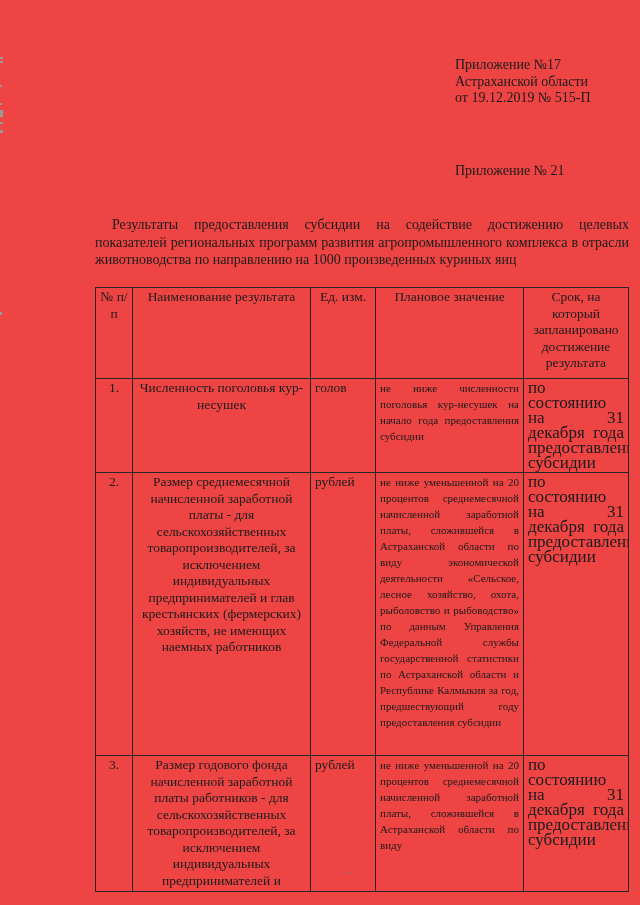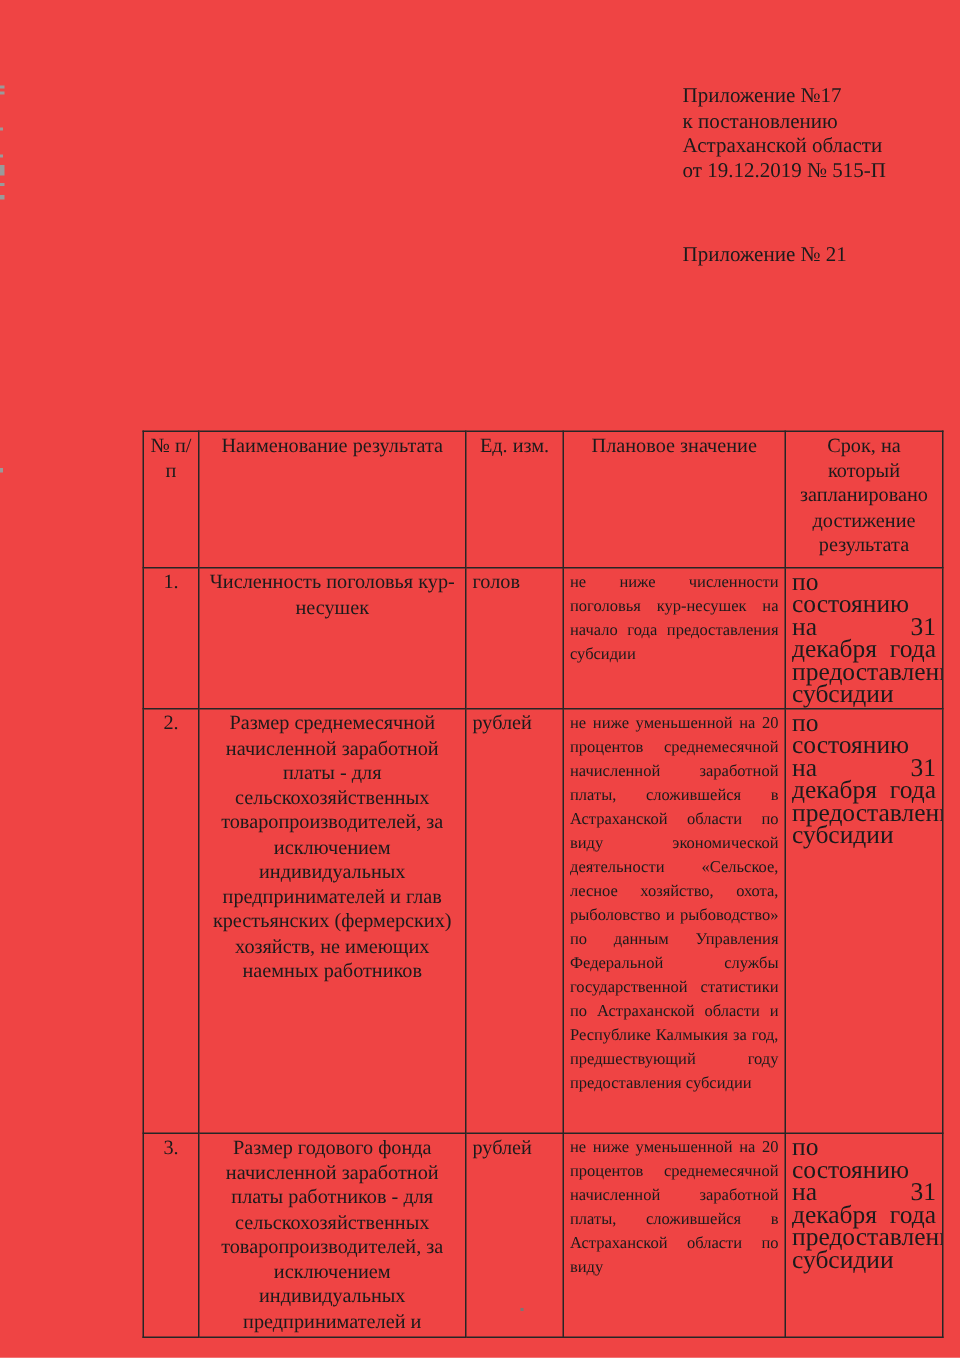--- a/index.html
+++ b/index.html
@@ -93,29 +93,29 @@
   <div class="artifact a3"></div>
   <div class="artifact a4"></div>
   <div class="artifact a5"></div>
   <div class="artifact a6"></div>
   <div class="artifact a7"></div>
   <div class="artifact a8"></div>
   <div class="artifact dot"></div>
 
   <div class="appendix-block">
     <div>Приложение №17</div>
-    <div>к постановлению</div>
     <div>Астраханской области</div>
     <div>от 19.12.2019 № 515-П</div>
   </div>
 
   <div class="appendix-block appendix-block-2">
     <div>Приложение № 21</div>
   </div>
 
+  <div class="doc-title">Результаты предоставления субсидии на содействие достижению целевых показателей региональных программ развития агропромышленного комплекса в отрасли животноводства по направлению на 1000 произведенных  куриных яиц</div>
 
   <table class="results">
     <colgroup>
       <col style="width:37px">
       <col style="width:178px">
       <col style="width:65px">
       <col style="width:148px">
       <col style="width:105px">
     </colgroup>
     <thead>

